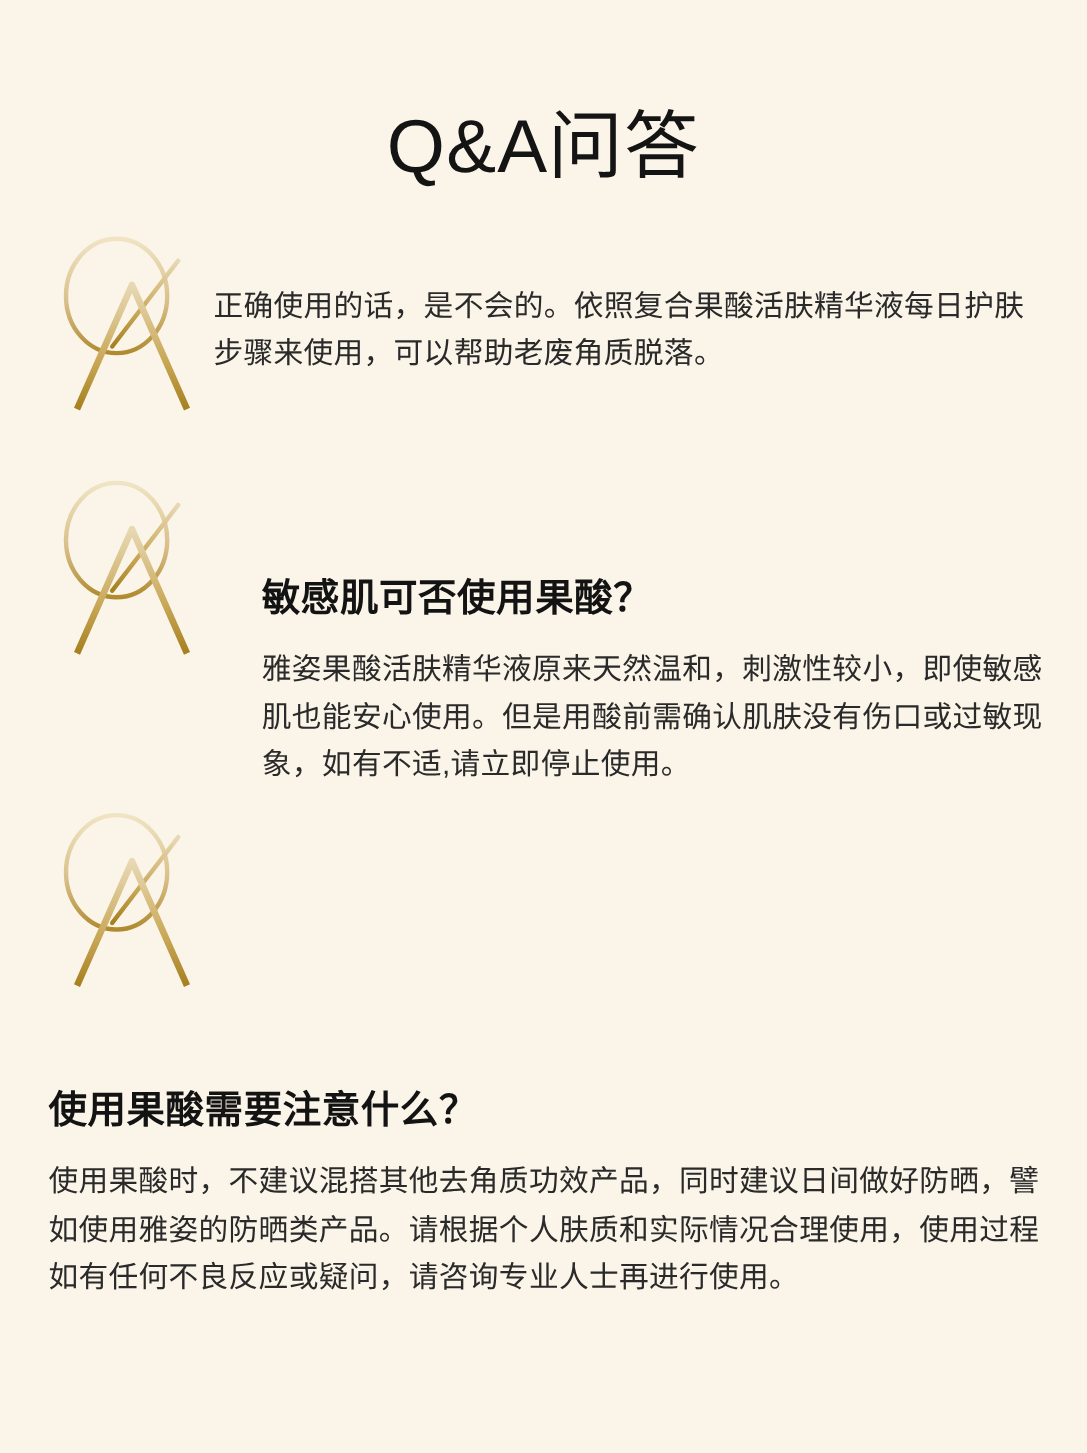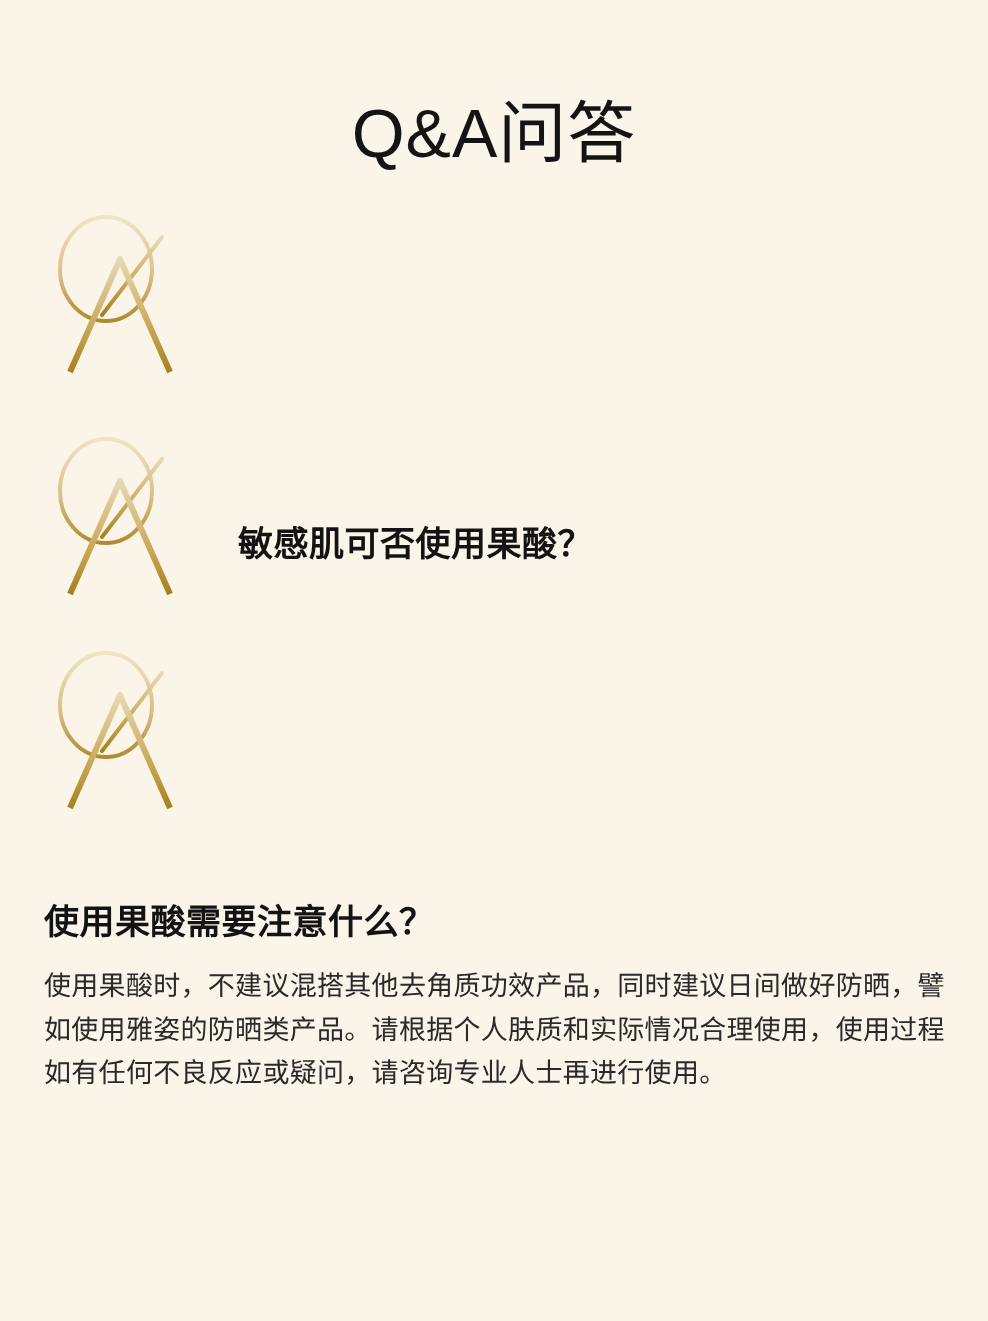--- a/index.html
+++ b/index.html
@@ -102,34 +102,36 @@
               <stop offset="100%" stop-color="#a6801f"></stop>
             </linearGradient>
           </defs>
           <ellipse cx="62" cy="72" rx="46" ry="52" fill="none" stroke="url(#g1)" stroke-width="4"></ellipse>
           <path d="M 58 118 L 118 40" stroke="url(#g2)" stroke-width="4" fill="none" stroke-linecap="round"></path>
           <path d="M 26 175 L 76 62 L 126 175" fill="none" stroke="url(#g2)" stroke-width="6" stroke-linejoin="round"></path>
           <path d="M 47 132 L 105 132" stroke="url(#g2)" stroke-width="5"></path>
         </svg>
       </div>
       <div class="qa-body">
+        <p class="qa-answer">正确使用的话，是不会的。依照复合果酸活肤精华液每日护肤步骤来使用，可以帮助老废角质脱落。</p>
       </div>
     </div>
 
     <div class="qa-item item-2">
       <div class="qa-mark">
         <svg width="150" height="210" viewBox="0 0 150 210" xmlns="http://www.w3.org/2000/svg">
           <ellipse cx="62" cy="72" rx="46" ry="52" fill="none" stroke="url(#g1)" stroke-width="4"></ellipse>
           <path d="M 58 118 L 118 40" stroke="url(#g2)" stroke-width="4" fill="none" stroke-linecap="round"></path>
           <path d="M 26 175 L 76 62 L 126 175" fill="none" stroke="url(#g2)" stroke-width="6" stroke-linejoin="round"></path>
           <path d="M 47 132 L 105 132" stroke="url(#g2)" stroke-width="5"></path>
         </svg>
       </div>
       <div class="qa-body">
         <p class="qa-question">敏感肌可否使用果酸？</p>
+        <p class="qa-answer">雅姿果酸活肤精华液原来天然温和，刺激性较小，即使敏感肌也能安心使用。但是用酸前需确认肌肤没有伤口或过敏现象，如有不适,请立即停止使用。</p>
       </div>
     </div>
 
     <div class="qa-item item-3">
       <div class="qa-mark">
         <svg width="150" height="210" viewBox="0 0 150 210" xmlns="http://www.w3.org/2000/svg">
           <ellipse cx="62" cy="72" rx="46" ry="52" fill="none" stroke="url(#g1)" stroke-width="4"></ellipse>
           <path d="M 58 118 L 118 40" stroke="url(#g2)" stroke-width="4" fill="none" stroke-linecap="round"></path>
           <path d="M 26 175 L 76 62 L 126 175" fill="none" stroke="url(#g2)" stroke-width="6" stroke-linejoin="round"></path>
           <path d="M 47 132 L 105 132" stroke="url(#g2)" stroke-width="5"></path>

